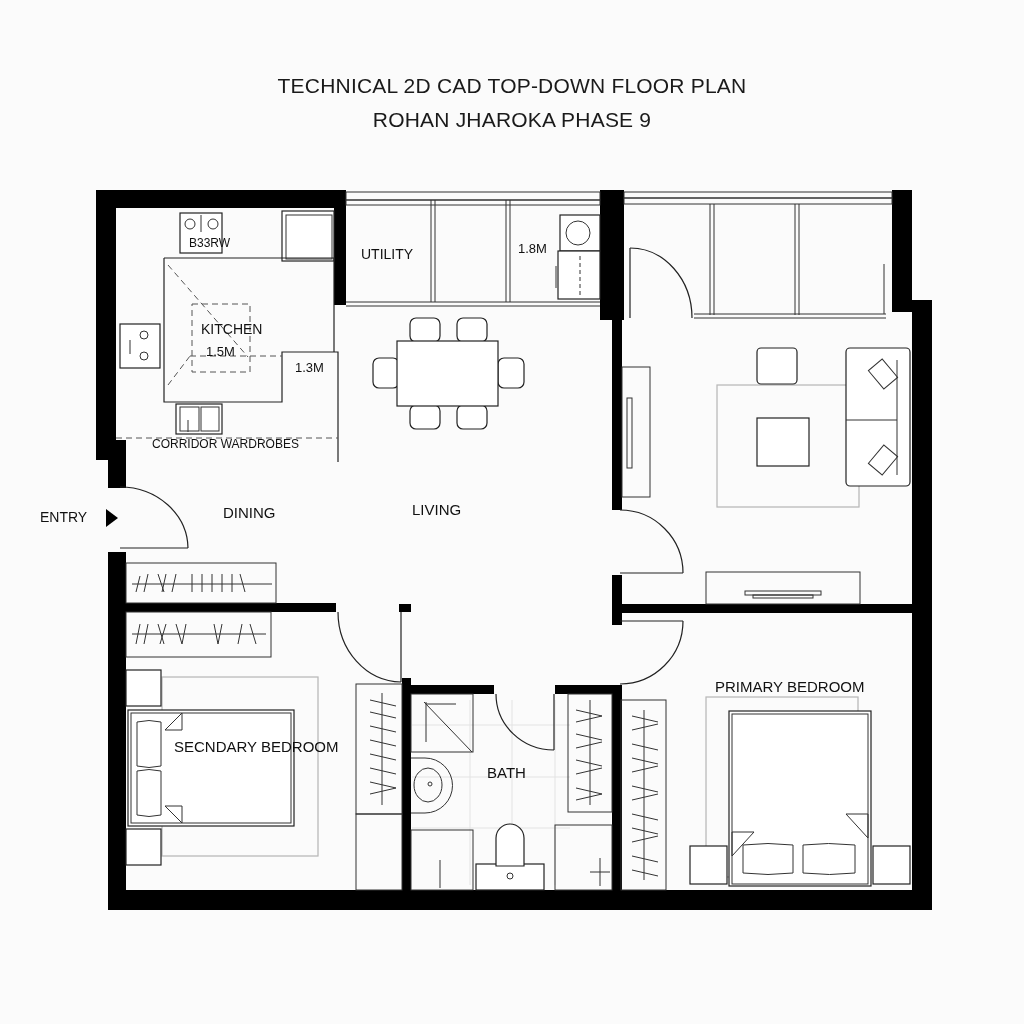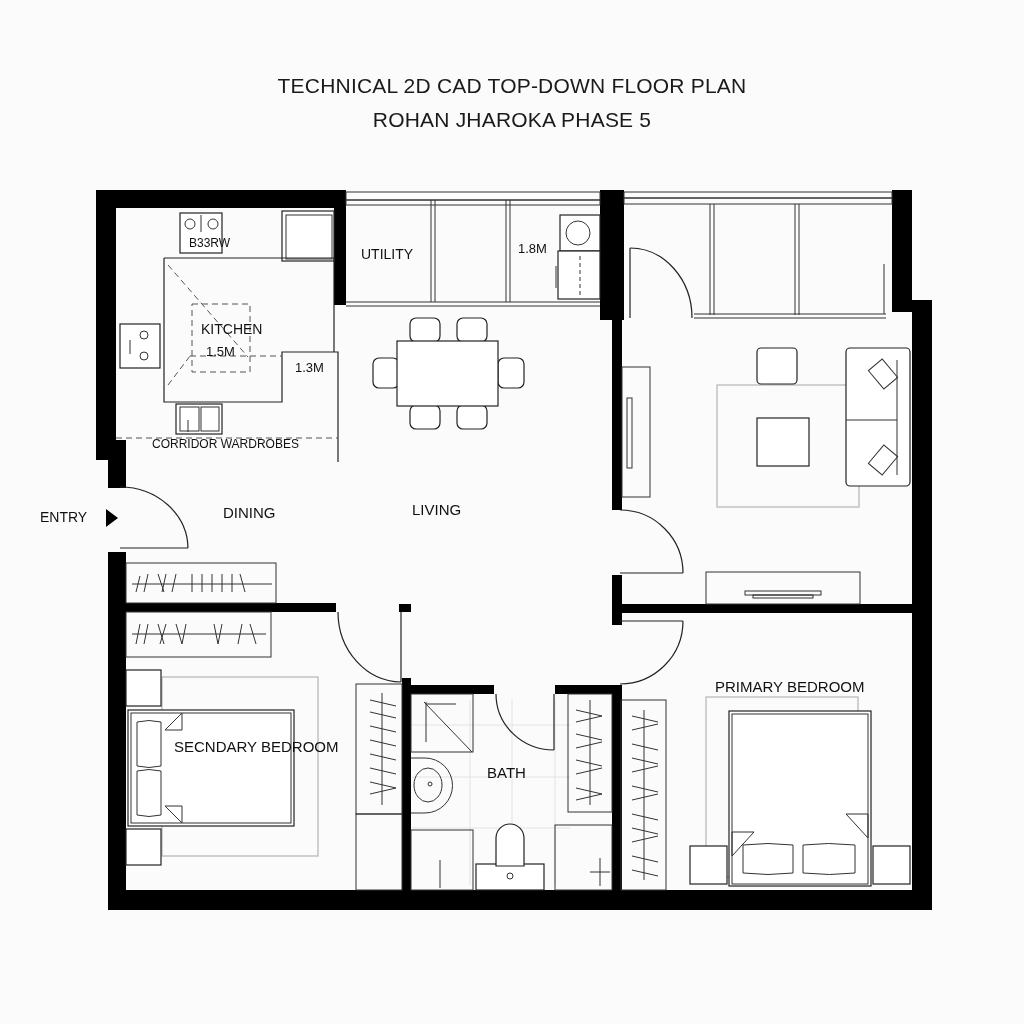--- a/index.html
+++ b/index.html
@@ -14,21 +14,21 @@
   .thin { fill: none; stroke: #333; stroke-width: 1; }
   .rug { fill: none; stroke: #b5b5b5; stroke-width: 1.2; }
   .dash { fill: none; stroke: #555; stroke-width: 1; stroke-dasharray: 6 4; }
   .tile { stroke: #e3e3e3; stroke-width: 1; }
   .wh { fill: #fff; stroke: #222; stroke-width: 1.2; }
 </style>
 </head>
 <body>
 
 <div id="t1" class="title">TECHNICAL 2D CAD TOP-DOWN FLOOR PLAN</div>
-<div id="t2" class="title">ROHAN JHAROKA PHASE 5</div>
+<div id="t2" class="title">ROHAN JHAROKA PHASE 9</div>
 
 <svg width="1024" height="1024" viewBox="0 0 1024 1024">
 
   <g>
     <line class="tile" x1="470" y1="700" x2="470" y2="885"></line>
     <line class="tile" x1="512" y1="700" x2="512" y2="885"></line>
     <line class="tile" x1="555" y1="700" x2="555" y2="885"></line>
     <line class="tile" x1="412" y1="725" x2="570" y2="725"></line>
     <line class="tile" x1="412" y1="777" x2="570" y2="777"></line>
     <line class="tile" x1="412" y1="828" x2="570" y2="828"></line>

